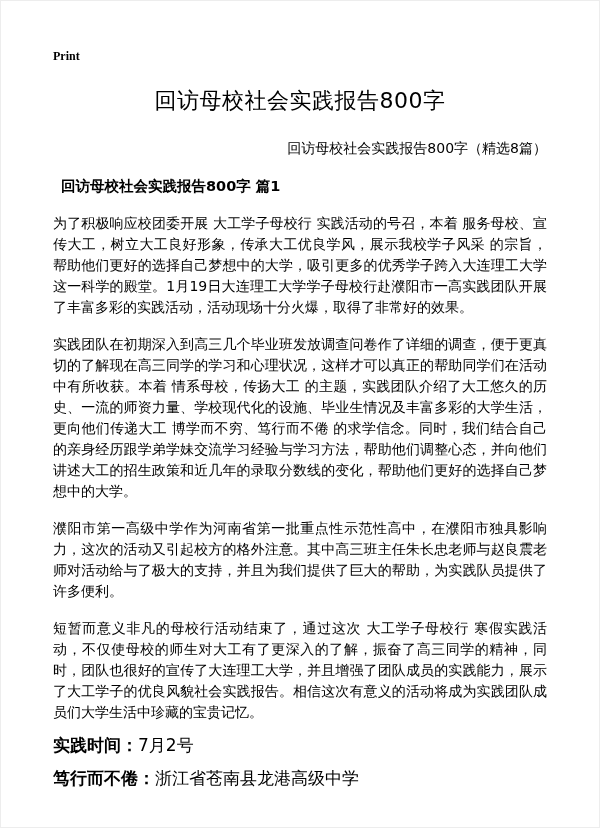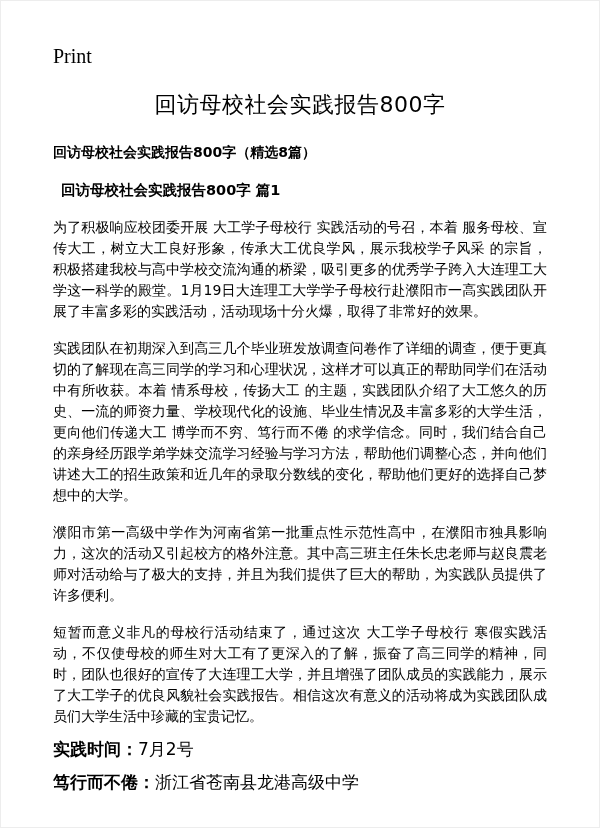--- a/index.html
+++ b/index.html
@@ -18,39 +18,41 @@
   }
   .page {
     box-sizing: border-box;
     width: 100%;
     height: 100%;
     padding: 44px 52px 40px 52px;
   }
   .print-link {
     display: inline-block;
     font-family: "Liberation Serif", "DejaVu Serif", serif;
-    font-size: 20px;
+    font-size: 12px;
     color: #000000;
     text-decoration: none;
     cursor: pointer;
     margin: 0 4px 2px 0;
+    font-weight: bold;
   }
   .doc-title {
     font-size: 22px;
     font-weight: normal;
     text-align: center;
     margin: 22px 0 0 0;
     line-height: 26px;
     letter-spacing: 0.5px;
   }
   .subtitle {
     font-size: 14px;
-    font-weight: bold;
+    font-weight: normal;
     margin: 24px 0 0 0;
     line-height: 21px;
+    text-align: right;
   }
   .section-heading {
     font-size: 14.5px;
     font-weight: bold;
     margin: 17px 0 0 8px;
     line-height: 21px;
   }
   .body-paragraph {
     font-size: 14px;
     line-height: 21px;
@@ -73,21 +75,21 @@
 <div class="page">
 
   <a href="#" class="print-link">Print</a>
 
   <h1 class="doc-title">回访母校社会实践报告800字</h1>
 
   <p class="subtitle">回访母校社会实践报告800字（精选8篇）</p>
 
   <h2 class="section-heading">回访母校社会实践报告800字 篇1</h2>
 
-  <p class="body-paragraph">为了积极响应校团委开展 大工学子母校行 实践活动的号召，本着 服务母校、宣传大工，树立大工良好形象，传承大工优良学风，展示我校学子风采 的宗旨，积极搭建我校与高中学校交流沟通的桥梁，吸引更多的优秀学子跨入大连理工大学这一科学的殿堂。1月19日大连理工大学学子母校行赴濮阳市一高实践团队开展了丰富多彩的实践活动，活动现场十分火爆，取得了非常好的效果。</p>
+  <p class="body-paragraph">为了积极响应校团委开展 大工学子母校行 实践活动的号召，本着 服务母校、宣传大工，树立大工良好形象，传承大工优良学风，展示我校学子风采 的宗旨，帮助他们更好的选择自己梦想中的大学，吸引更多的优秀学子跨入大连理工大学这一科学的殿堂。1月19日大连理工大学学子母校行赴濮阳市一高实践团队开展了丰富多彩的实践活动，活动现场十分火爆，取得了非常好的效果。</p>
 
   <p class="body-paragraph">实践团队在初期深入到高三几个毕业班发放调查问卷作了详细的调查，便于更真切的了解现在高三同学的学习和心理状况，这样才可以真正的帮助同学们在活动中有所收获。本着 情系母校，传扬大工 的主题，实践团队介绍了大工悠久的历史、一流的师资力量、学校现代化的设施、毕业生情况及丰富多彩的大学生活，更向他们传递大工 博学而不穷、笃行而不倦 的求学信念。同时，我们结合自己的亲身经历跟学弟学妹交流学习经验与学习方法，帮助他们调整心态，并向他们讲述大工的招生政策和近几年的录取分数线的变化，帮助他们更好的选择自己梦想中的大学。</p>
 
   <p class="body-paragraph">濮阳市第一高级中学作为河南省第一批重点性示范性高中，在濮阳市独具影响力，这次的活动又引起校方的格外注意。其中高三班主任朱长忠老师与赵良震老师对活动给与了极大的支持，并且为我们提供了巨大的帮助，为实践队员提供了许多便利。</p>
 
   <p class="body-paragraph">短暂而意义非凡的母校行活动结束了，通过这次 大工学子母校行 寒假实践活动，不仅使母校的师生对大工有了更深入的了解，振奋了高三同学的精神，同时，团队也很好的宣传了大连理工大学，并且增强了团队成员的实践能力，展示了大工学子的优良风貌社会实践报告。相信这次有意义的活动将成为实践团队成员们大学生活中珍藏的宝贵记忆。</p>
 
 
   <p class="field-row">
     <span class="field-label">实践时间：</span><span>7月2号</span>

